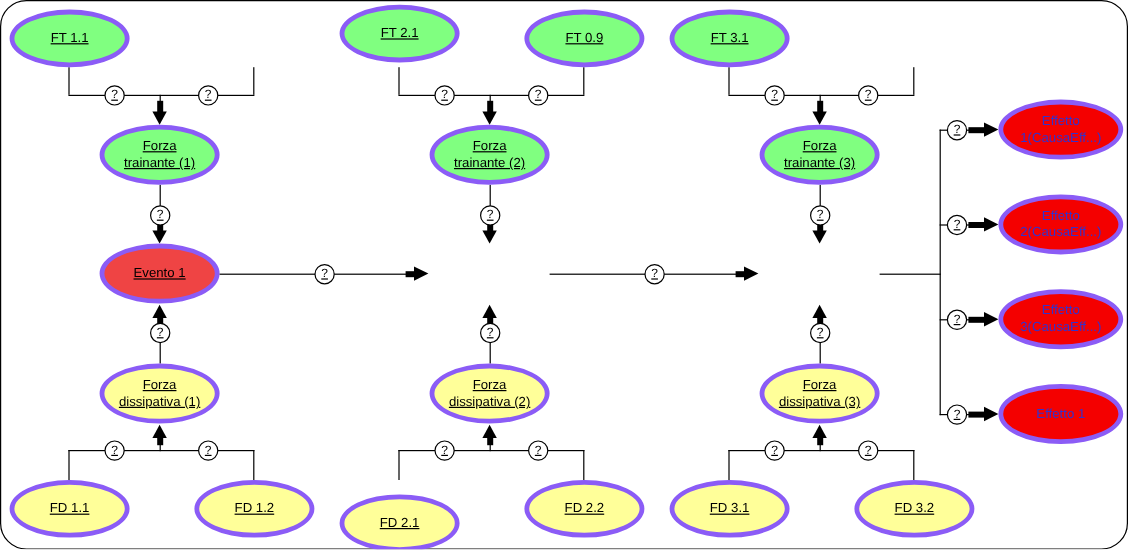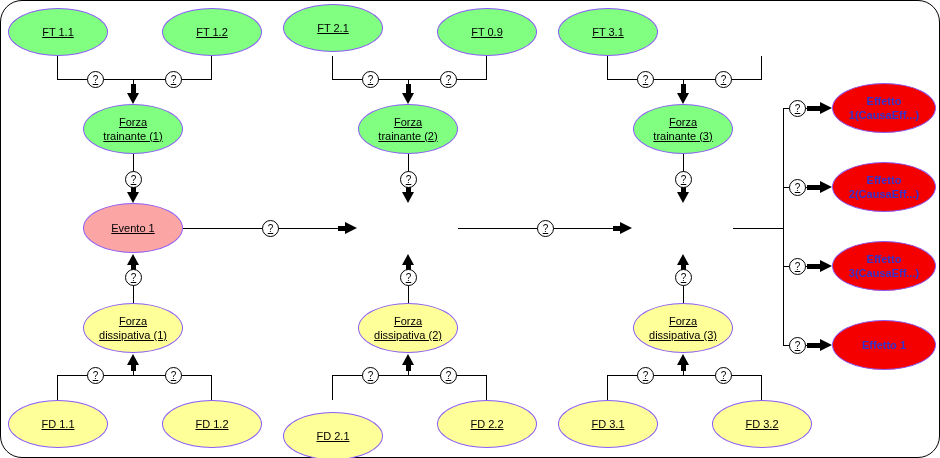--- a/index.html
+++ b/index.html
@@ -5,33 +5,33 @@
   html,body{margin:0;padding:0;background:#fff;}
   #canvas{
     position:relative;width:940px;height:458px;overflow:hidden;
     font-family:"Liberation Sans",sans-serif;background:#fff;
   }
   .frame{
     position:absolute;left:0;top:0;width:938px;height:456px;
     border:1px solid #000;border-radius:22px;
   }
   .el{
-    position:absolute;border:1px solid #8b5cf6;border-radius:50%;
+    position:absolute;border:4px solid #8b5cf6;border-radius:50%;
     display:flex;align-items:center;justify-content:center;
     text-align:center;font-size:11px;color:#000;box-sizing:border-box;
   }
   .el .lbl{
     text-decoration:underline;white-space:pre-line;line-height:1.3;
     max-width:92px;
   }
   .green{background:#80FF80;}
-  .cyan{background:#fca5a5;}
+  .cyan{background:#ef4444;}
   .yellow{background:#FFFF99;}
   .red{background:#F40000;}
-  .red .lbl{color:#3232CD;font-weight:bold;text-decoration:none;}
+  .red .lbl{color:#3232CD;font-weight:normal;text-decoration:none;}
   .ln{position:absolute;background:#000;}
   .q{
     position:absolute;width:17px;height:17px;box-sizing:border-box;
     border:1px solid #000;border-radius:50%;background:#fff;
     display:flex;align-items:center;justify-content:center;
     font-size:10px;color:#000;
   }
   .q span{text-decoration:underline;}
   .tri-d{position:absolute;width:0;height:0;
     border-left:6px solid transparent;border-right:6px solid transparent;
@@ -82,23 +82,20 @@
   <div class="q" style="left:87px;top:367px">
       <span>?</span>
     </div>
   <div class="q" style="left:165px;top:367px">
       <span>?</span>
     </div>
 
   <div class="el green" style="left:8px;top:8px;width:100px;height:48px">
       <span class="lbl">FT 1.1</span>
     </div>
-  <div class="el green" style="left:162px;top:8px;width:100px;height:48px">
-      <span class="lbl">FT 1.2</span>
-    </div>
   <div class="el green" style="left:83px;top:104px;width:100px;height:50px">
       <span class="lbl">Forza
 trainante (1)</span>
     </div>
   <div class="el cyan" style="left:83px;top:203px;width:100px;height:50px">
       <span class="lbl">Evento 1</span>
     </div>
   <div class="el yellow" style="left:83px;top:303px;width:100px;height:50px">
       <span class="lbl">Forza
 dissipativa (1)</span>

